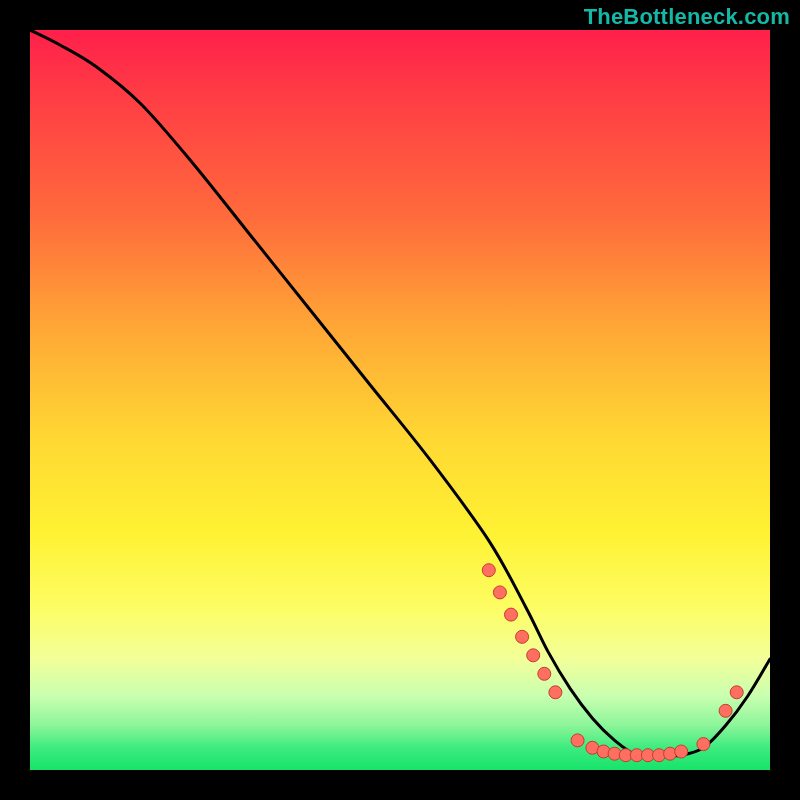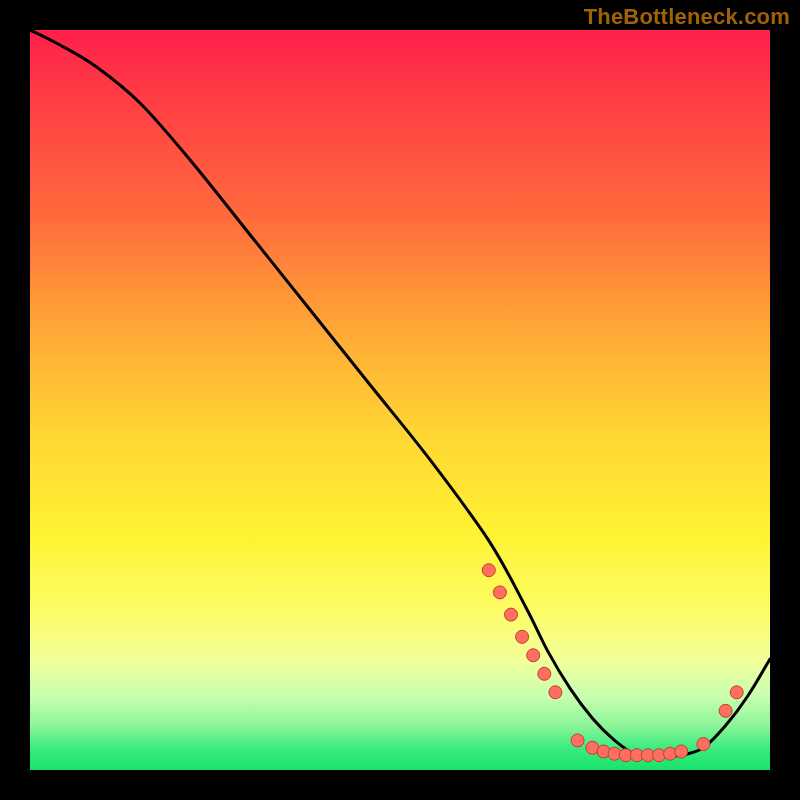--- a/index.html
+++ b/index.html
@@ -14,21 +14,21 @@
   .frame {
     position: relative;
     width: 800px;
     height: 800px;
     background: #000;
   }
   .watermark {
     position: absolute;
     top: 4px;
     right: 10px;
-    color: #a16207;
+    color: #14b8a6;
     font-size: 22px;
     font-weight: 600;
     letter-spacing: 0.2px;
     z-index: 5;
   }
   .plot {
     position: absolute;
     left: 30px;
     top: 30px;
     width: 740px;

